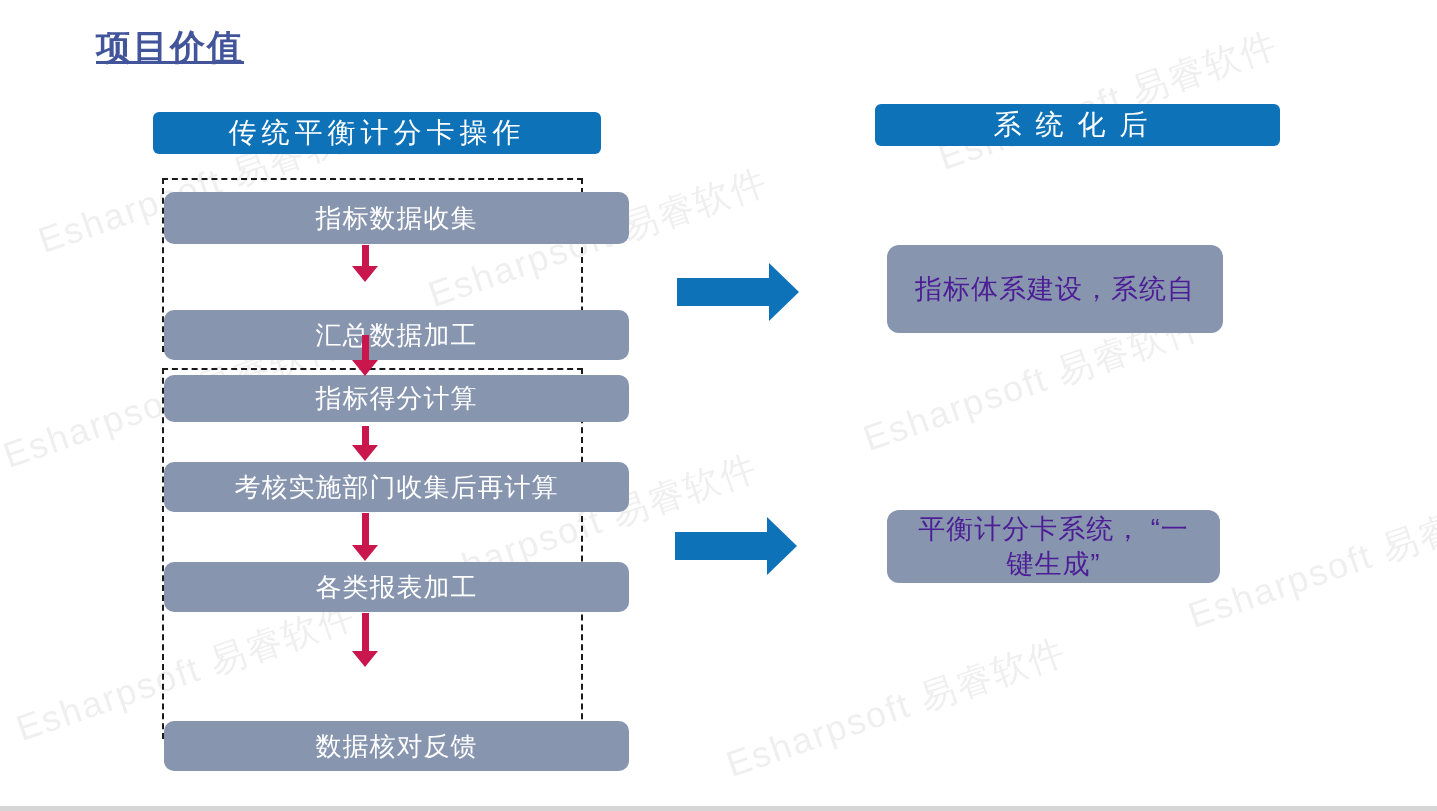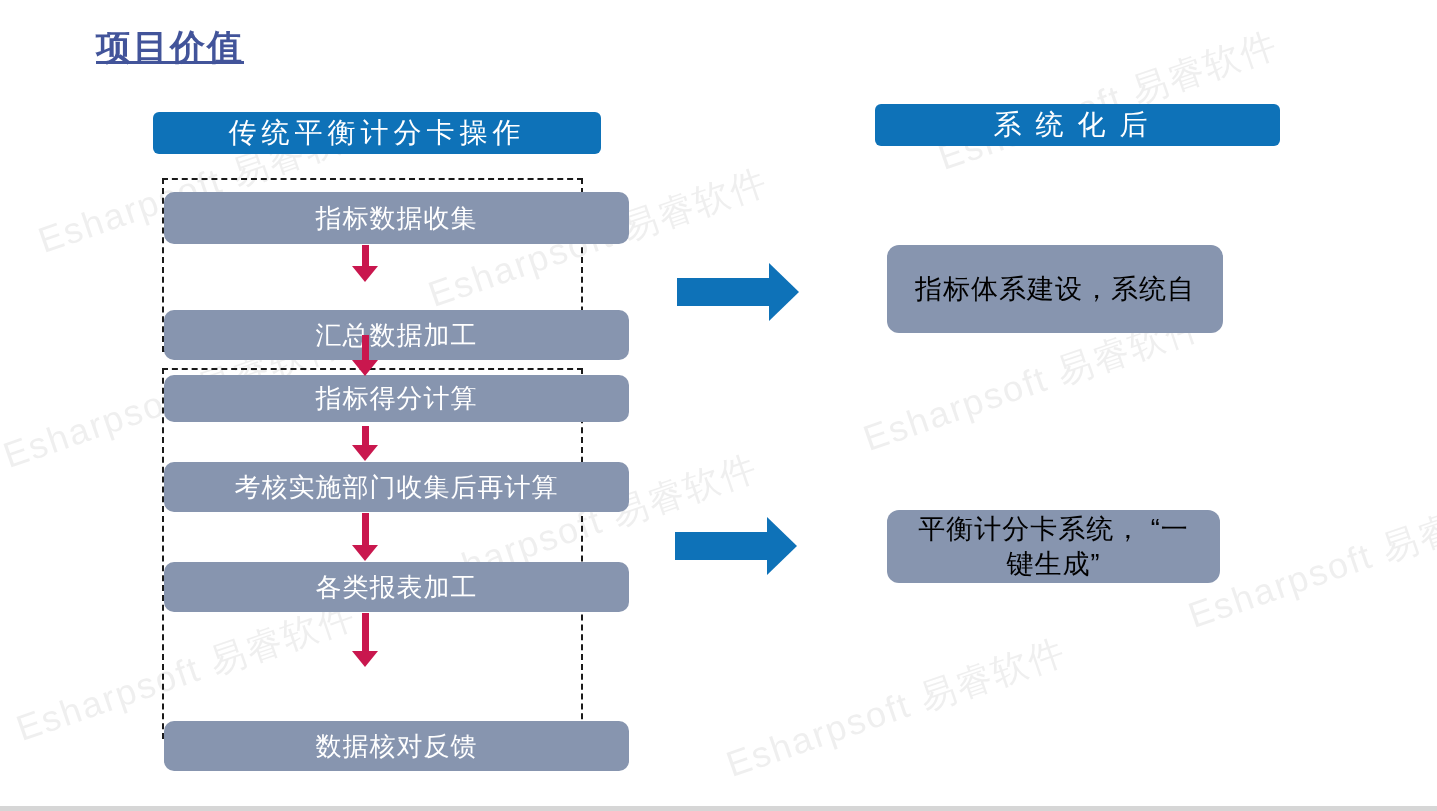--- a/index.html
+++ b/index.html
@@ -87,21 +87,21 @@
     width:0;height:0;
     border-top:29px solid transparent;
     border-bottom:29px solid transparent;
     border-left:30px solid var(--arrow-blue);
   }
   .ba-1{left:677px;top:263px;}
   .ba-2{left:675px;top:517px;}
   .result{
     position:absolute;z-index:1;
     background:var(--box-gray);border-radius:12px;
-    color:#000000;font-size:27px;letter-spacing:1px;
+    color:#4c1d95;font-size:27px;letter-spacing:1px;
     display:flex;flex-direction:column;align-items:center;justify-content:center;
     text-align:center;line-height:35px;
   }
   .result-1{left:887px;top:245px;width:336px;height:88px;}
   .result-2{left:887px;top:510px;width:333px;height:73px;}
   .bottom-bar{
     position:absolute;z-index:1;left:0;top:806px;width:1437px;height:5px;
     background:#d6d6d6;
   }
 </style>

